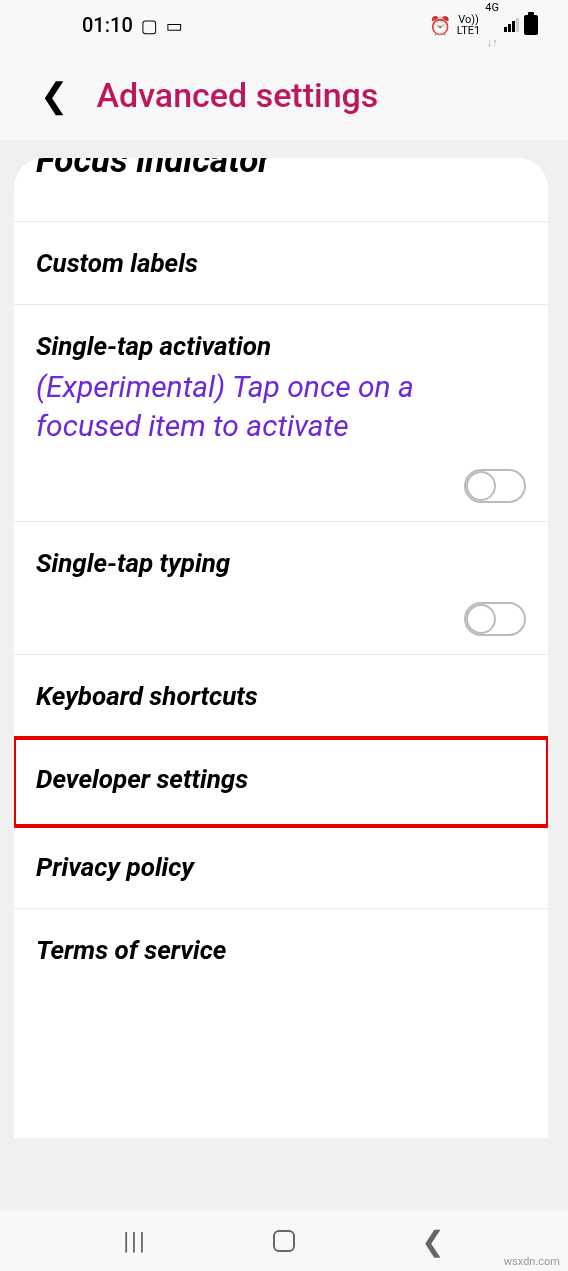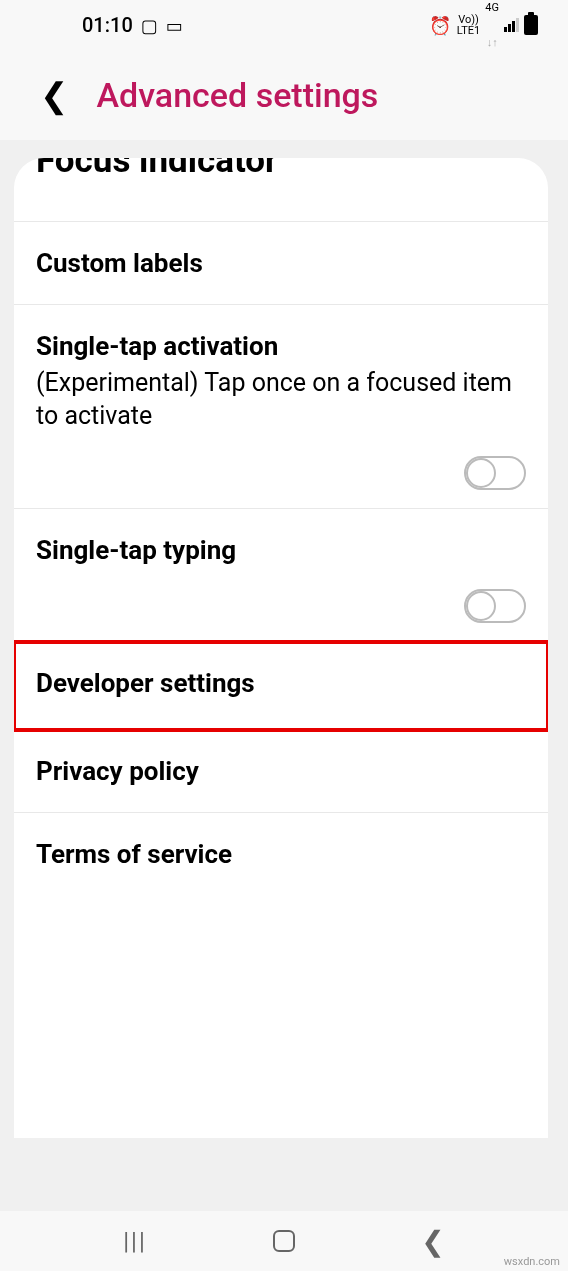--- a/index.html
+++ b/index.html
@@ -64,20 +64,21 @@
       font-weight: 500;
       color: #be185d;
     }
     .content-card {
       margin: 18px 20px 0 14px;
       background: #fff;
       border-radius: 30px 30px 0 0;
       overflow: hidden;
       height: 980px;
       position: relative;
+      font-style: italic;
     }
     .cutoff-item {
       padding: 0 22px 22px 22px;
       border-bottom: 1px solid #e8e8e8;
     }
     .cutoff-text {
       font-size: 35px;
       font-weight: 700;
       color: #000;
       position: relative;
@@ -90,22 +91,22 @@
     }
     .list-item.no-border {
       border-bottom: none;
     }
     .item-title {
       font-size: 26px;
       font-weight: 700;
       color: #000;
     }
     .item-desc {
-      font-size: 25px;
-      color: #000000;
+      font-size: 30px;
+      color: #6d28d9;
       margin-top: 6px;
       line-height: 1.3;
     }
     .toggle-container {
       display: flex;
       justify-content: flex-end;
       padding: 18px 22px 18px 22px;
     }
     .toggle {
       width: 62px;
@@ -255,20 +256,23 @@
 
   <div class="with-toggle">
     <div class="list-item no-border" style="padding-bottom:6px;">
       <div class="item-title">Single-tap typing</div>
     </div>
     <div class="toggle-container">
       <div class="toggle"></div>
     </div>
   </div>
 
+  <div class="list-item">
+    <div class="item-title">Keyboard shortcuts</div>
+  </div>
 
   <div class="list-item highlighted">
     <div class="item-title">Developer settings</div>
   </div>
 
   <div class="list-item">
     <div class="item-title">Privacy policy</div>
   </div>
 
   <div class="list-item no-border">

